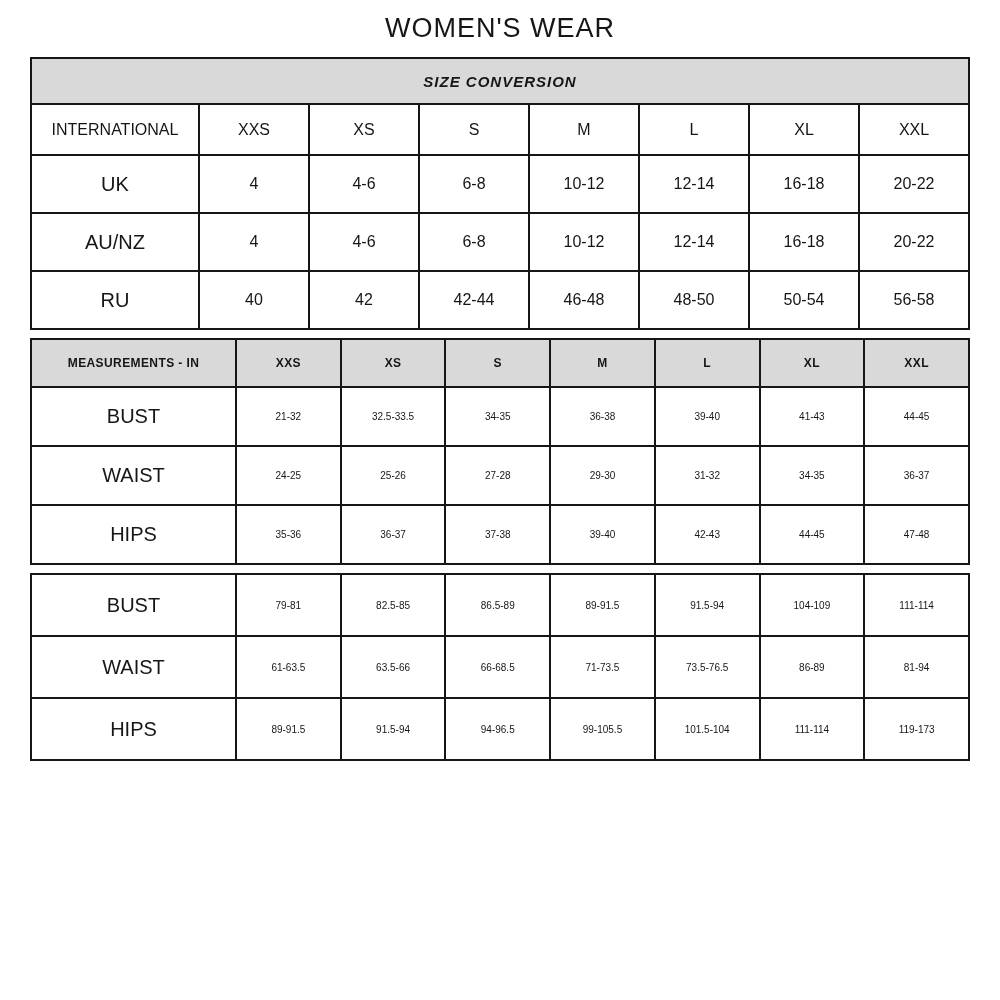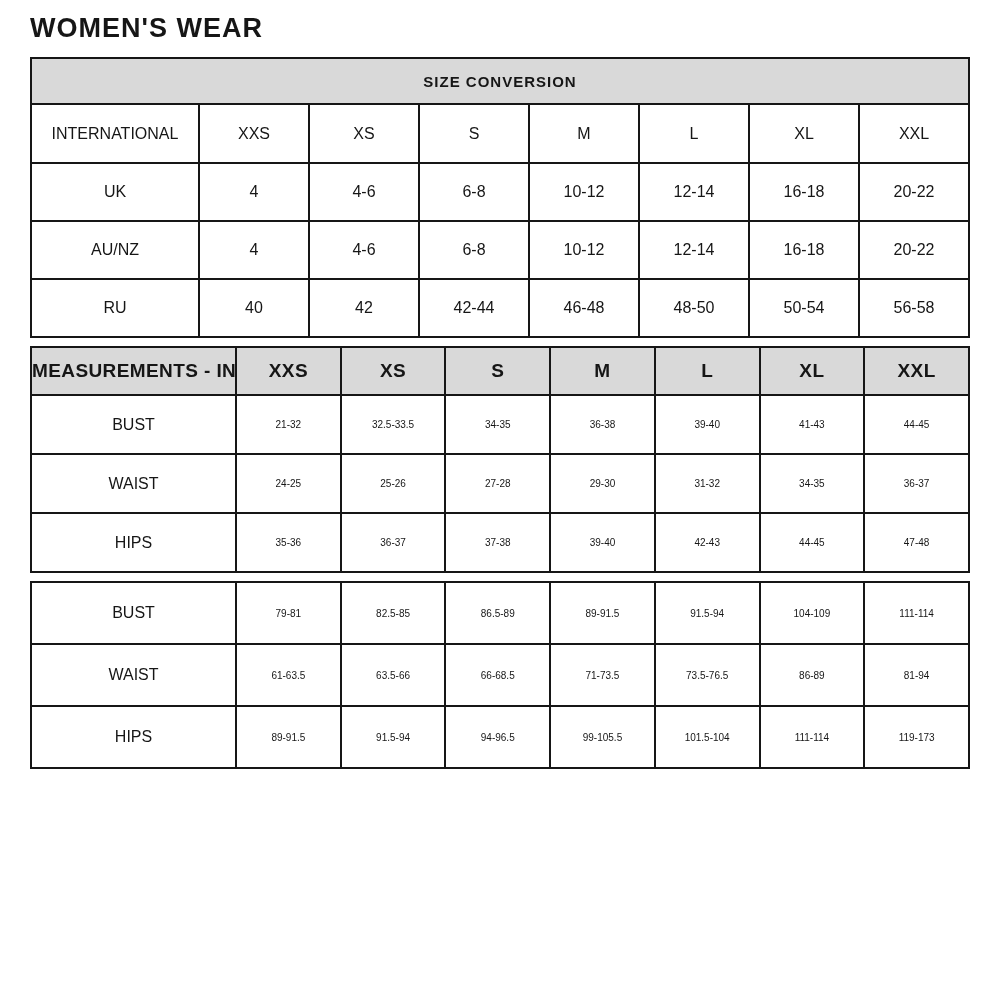--- a/index.html
+++ b/index.html
@@ -1,32 +1,32 @@
 <!DOCTYPE html>
 <html><head>
 <meta charset="utf-8">
 <style>
   * { margin: 0; padding: 0; box-sizing: border-box; }
   html, body { width: 1000px; height: 1000px; background: #ffffff; }
   body { font-family: "Liberation Sans", sans-serif; color: #161616; }
   .page { width: 1000px; height: 1000px; padding: 13px 30px 0 30px; }
-  .title { text-align: left; font-size: 27px; line-height: 1.15; font-weight: 700; letter-spacing: 1px; margin-bottom: 13px; }
+  .title { text-align: center; font-size: 27px; line-height: 1.15; font-weight: 400; letter-spacing: 1px; margin-bottom: 13px; }
   table { width: 940px; border-collapse: collapse; table-layout: fixed; }
   td { border: 2px solid #161616; text-align: center; vertical-align: middle; font-size: 16px; overflow: hidden; white-space: nowrap; }
-  .band { height: 46px; background: #d9d9d9; font-weight: 700; font-size: 15px; letter-spacing: 1px; }
+  .band { height: 46px; background: #d9d9d9; font-weight: 700; font-size: 15px; letter-spacing: 1px; font-style: italic; }
   .t1 { margin-bottom: 8px; }
-  .t1 tr.hr { height: 59px; }
+  .t1 tr.hr { height: 51px; }
   .t1 tr.dr { height: 58px; }
   .t2 { margin-bottom: 8px; }
   .t2 tr.hr, .t3 tr.hr { height: 48px; }
-  .t2 tr.hr td, .t3 tr.hr td { background: #d9d9d9; font-weight: 700; font-size: 19px; letter-spacing: .4px; }
+  .t2 tr.hr td, .t3 tr.hr td { background: #d9d9d9; font-weight: 700; font-size: 12px; letter-spacing: .4px; }
   .t2 tr.dr { height: 59px; }
   .t3 tr.dr { height: 62px; }
   .t2 td.val, .t3 td.val { font-size: 10px; }
-  td.lbl { font-size: 16px; }
+  td.lbl { font-size: 20px; }
 </style>
 </head>
 <body>
 
 <div class="page">
 
   <h1 class="title">WOMEN'S WEAR</h1>
 
   <table class="t1">
     <colgroup>

